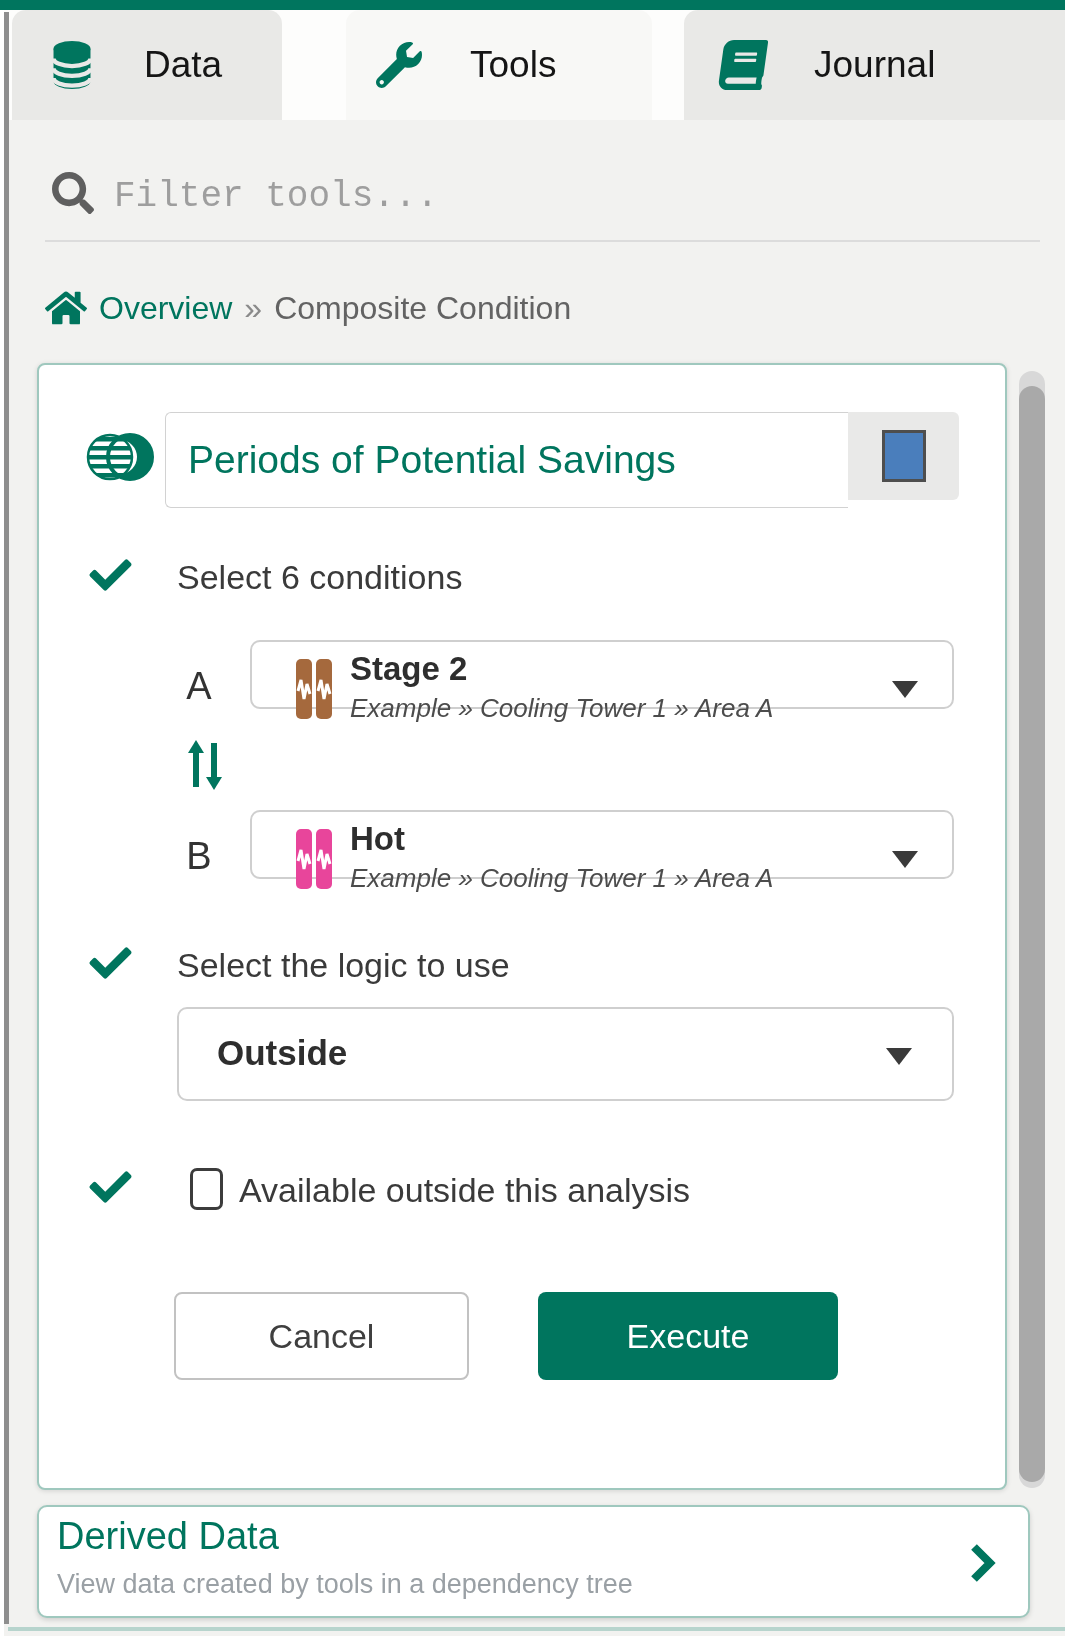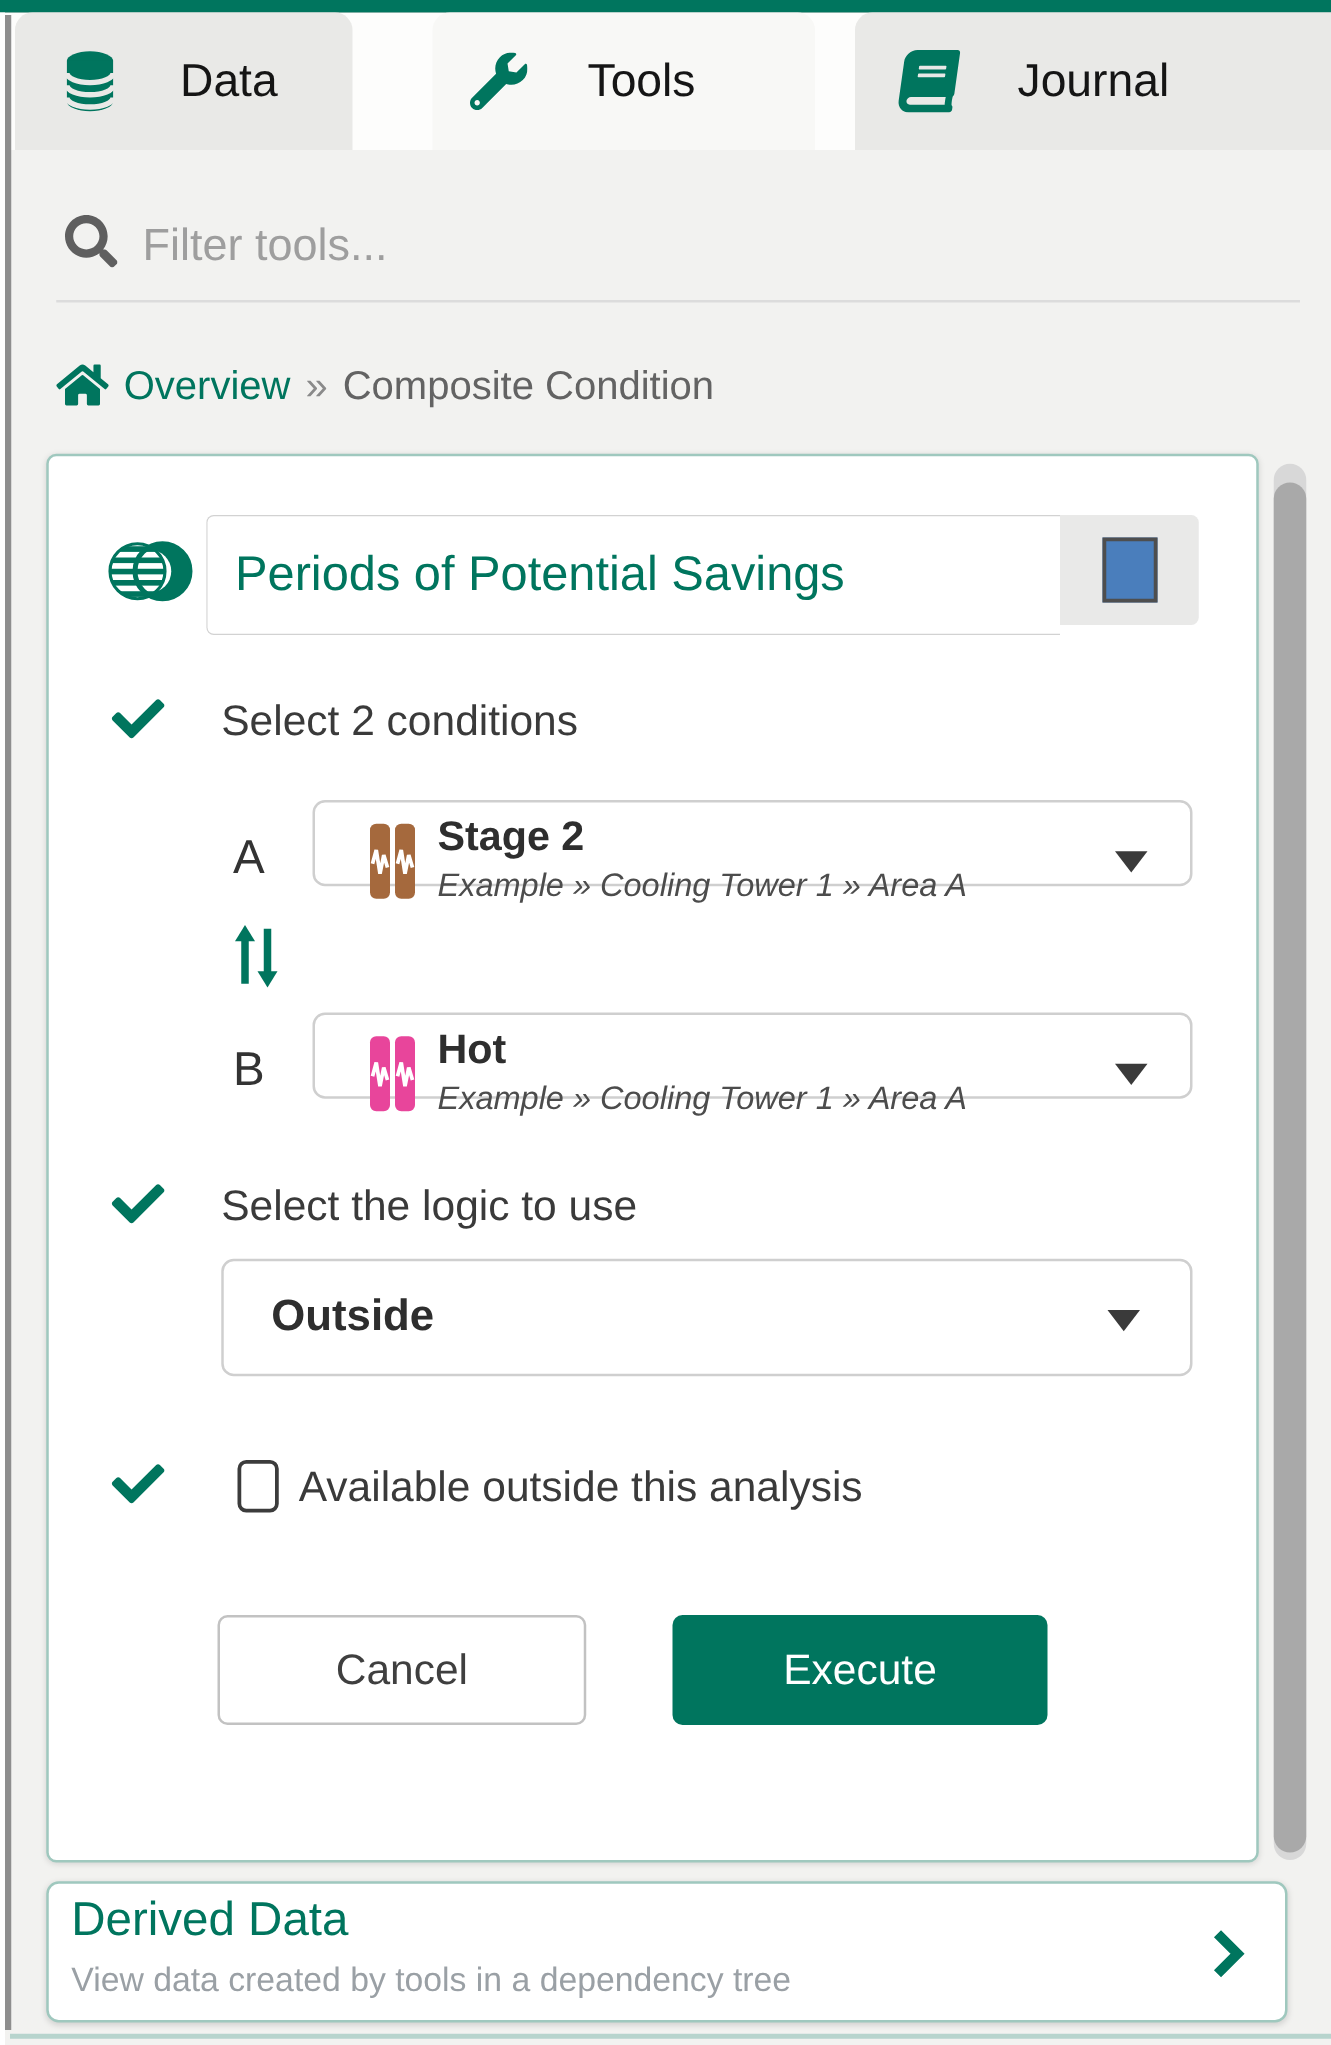--- a/index.html
+++ b/index.html
@@ -21,21 +21,21 @@
   .tab-tools svg{margin-left:30px;}  .tab-tools .tab-label{margin-left:48px;}
   .tab-journal svg{margin-left:36px;}.tab-journal .tab-label{margin-left:48px;}
   
   .edge-white{position:absolute;left:0;top:10px;width:4px;height:1626px;background:#ffffff;}
   .edge-line{position:absolute;left:4px;top:12px;width:5px;height:1612px;background:#8e8e8e;}
   
   .search-row{position:absolute;left:0;top:160px;width:1065px;height:70px;}
   .search-row svg{position:absolute;left:52px;top:12px;}
   .search-row input{
     position:absolute;left:112px;top:0;width:880px;height:70px;border:none;background:transparent;
-    font-family:Liberation Sans, sans-serif;font-size:36px;color:#333;outline:none;
+    font-family:Liberation Mono, monospace;font-size:36px;color:#333;outline:none;
   }
   .search-row input::placeholder{color:#9e9e9e;}
   .divider{position:absolute;left:45px;top:240px;width:995px;height:2px;background:#dcdcdc;}
   .breadcrumb{position:absolute;left:45px;top:283px;width:990px;height:50px;display:flex;align-items:center;font-size:32px;}
   .breadcrumb svg{margin-right:12px;}
   .bc-link{color:#00755e;cursor:pointer;}
   .bc-sep{color:#8a8a8a;margin:0 12px;}
   .bc-current{color:#636363;}
   
   .panel{
@@ -178,21 +178,21 @@
       </svg>
       <input class="name-input" value="Periods of Potential Savings" style="">
       <div class="swatch-btn">
         <span class="swatch" style="background-color: rgb(74, 126, 188);"></span>
       </div>
     </div>
 
     <svg class="check-icon ck1" width="47" height="42" viewBox="0 0 512 512">
       <path fill="#00755e" d="M173.9 439.4l-166.4-166.4c-10-10-10-26.2 0-36.2l36.2-36.2c10-10 26.2-10 36.2 0L192 312.69 432.1 72.6c10-10 26.2-10 36.2 0l36.2 36.2c10 10 10 26.2 0 36.2L210.1 439.4c-10 10-26.2 10-36.2 0z"></path>
     </svg>
-    <span class="step-label lb1">Select 2 conditions</span>
+    <span class="step-label lb1">Select 6 conditions</span>
 
     <span class="cond-key key-a">A</span>
     <div class="cond-box box-a">
       <svg class="cond-icon" width="38" height="62" viewBox="0 0 38 62">
         <rect x="1" y="1" width="16" height="60" rx="5" fill="#a5693d"></rect>
         <rect x="21" y="1" width="16" height="60" rx="5" fill="#a5693d"></rect>
         <polyline points="3,33 6,22 9,41 12,26 15,36" fill="none" stroke="#ffffff" stroke-width="3"></polyline>
         <polyline points="23,33 26,22 29,41 32,26 35,36" fill="none" stroke="#ffffff" stroke-width="3"></polyline>
       </svg>
       <span class="cond-name">Stage 2</span>

